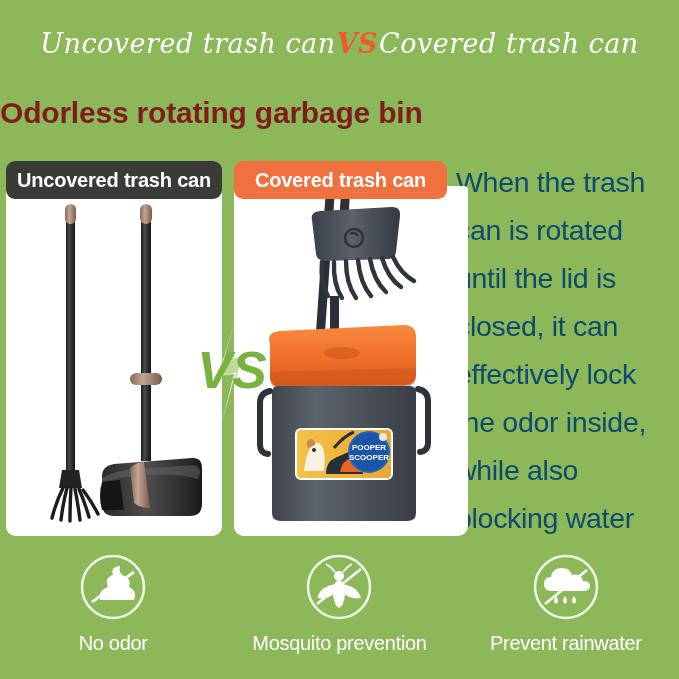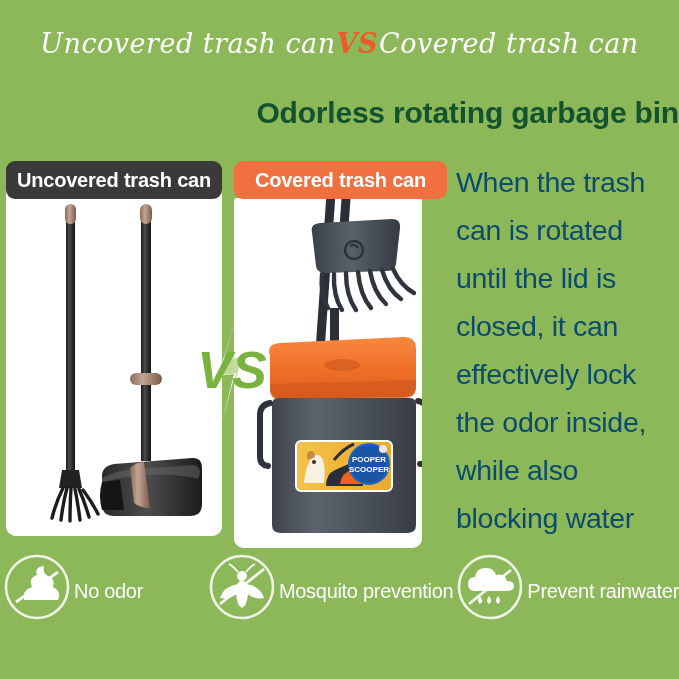--- a/index.html
+++ b/index.html
@@ -41,24 +41,24 @@
     font-style: italic;
     padding: 0 1px;
   }
 
   
   .subtitle {
     position: absolute;
     top: 96px;
     left: 0;
     width: 679px;
-    text-align: right;
+    text-align: left;
     font-size: 30px;
     font-weight: bold;
-    color: #14532d;
+    color: #7f1d1d;
     letter-spacing: -0.2px;
     white-space: nowrap;
   }
 
   
   .badge {
     position: absolute;
     height: 38px;
     border-radius: 9px;
     color: #ffffff;
@@ -93,22 +93,22 @@
   }
   .panel-left {
     left: 6px;
     top: 186px;
     width: 216px;
     height: 350px;
     border-radius: 4px 4px 10px 10px;
   }
   .panel-right {
     left: 234px;
-    top: 198px;
-    width: 188px;
+    top: 186px;
+    width: 234px;
     height: 350px;
     border-radius: 4px 4px 10px 10px;
   }
   .panel svg { display: block; }
 
   
   .vs-burst {
     position: absolute;
     left: 186px;
     top: 318px;
@@ -137,21 +137,21 @@
     left: 0;
     top: 550px;
     width: 679px;
     height: 120px;
     display: flex;
     align-items: flex-start;
   }
   .feature {
     flex: 1 1 0;
     display: flex;
-    flex-direction: row;
+    flex-direction: column;
     align-items: center;
   }
   .feature-icon {
     width: 74px;
     height: 74px;
   }
   .feature-label {
     margin-top: 8px;
     color: #ffffff;
     font-size: 20px;

